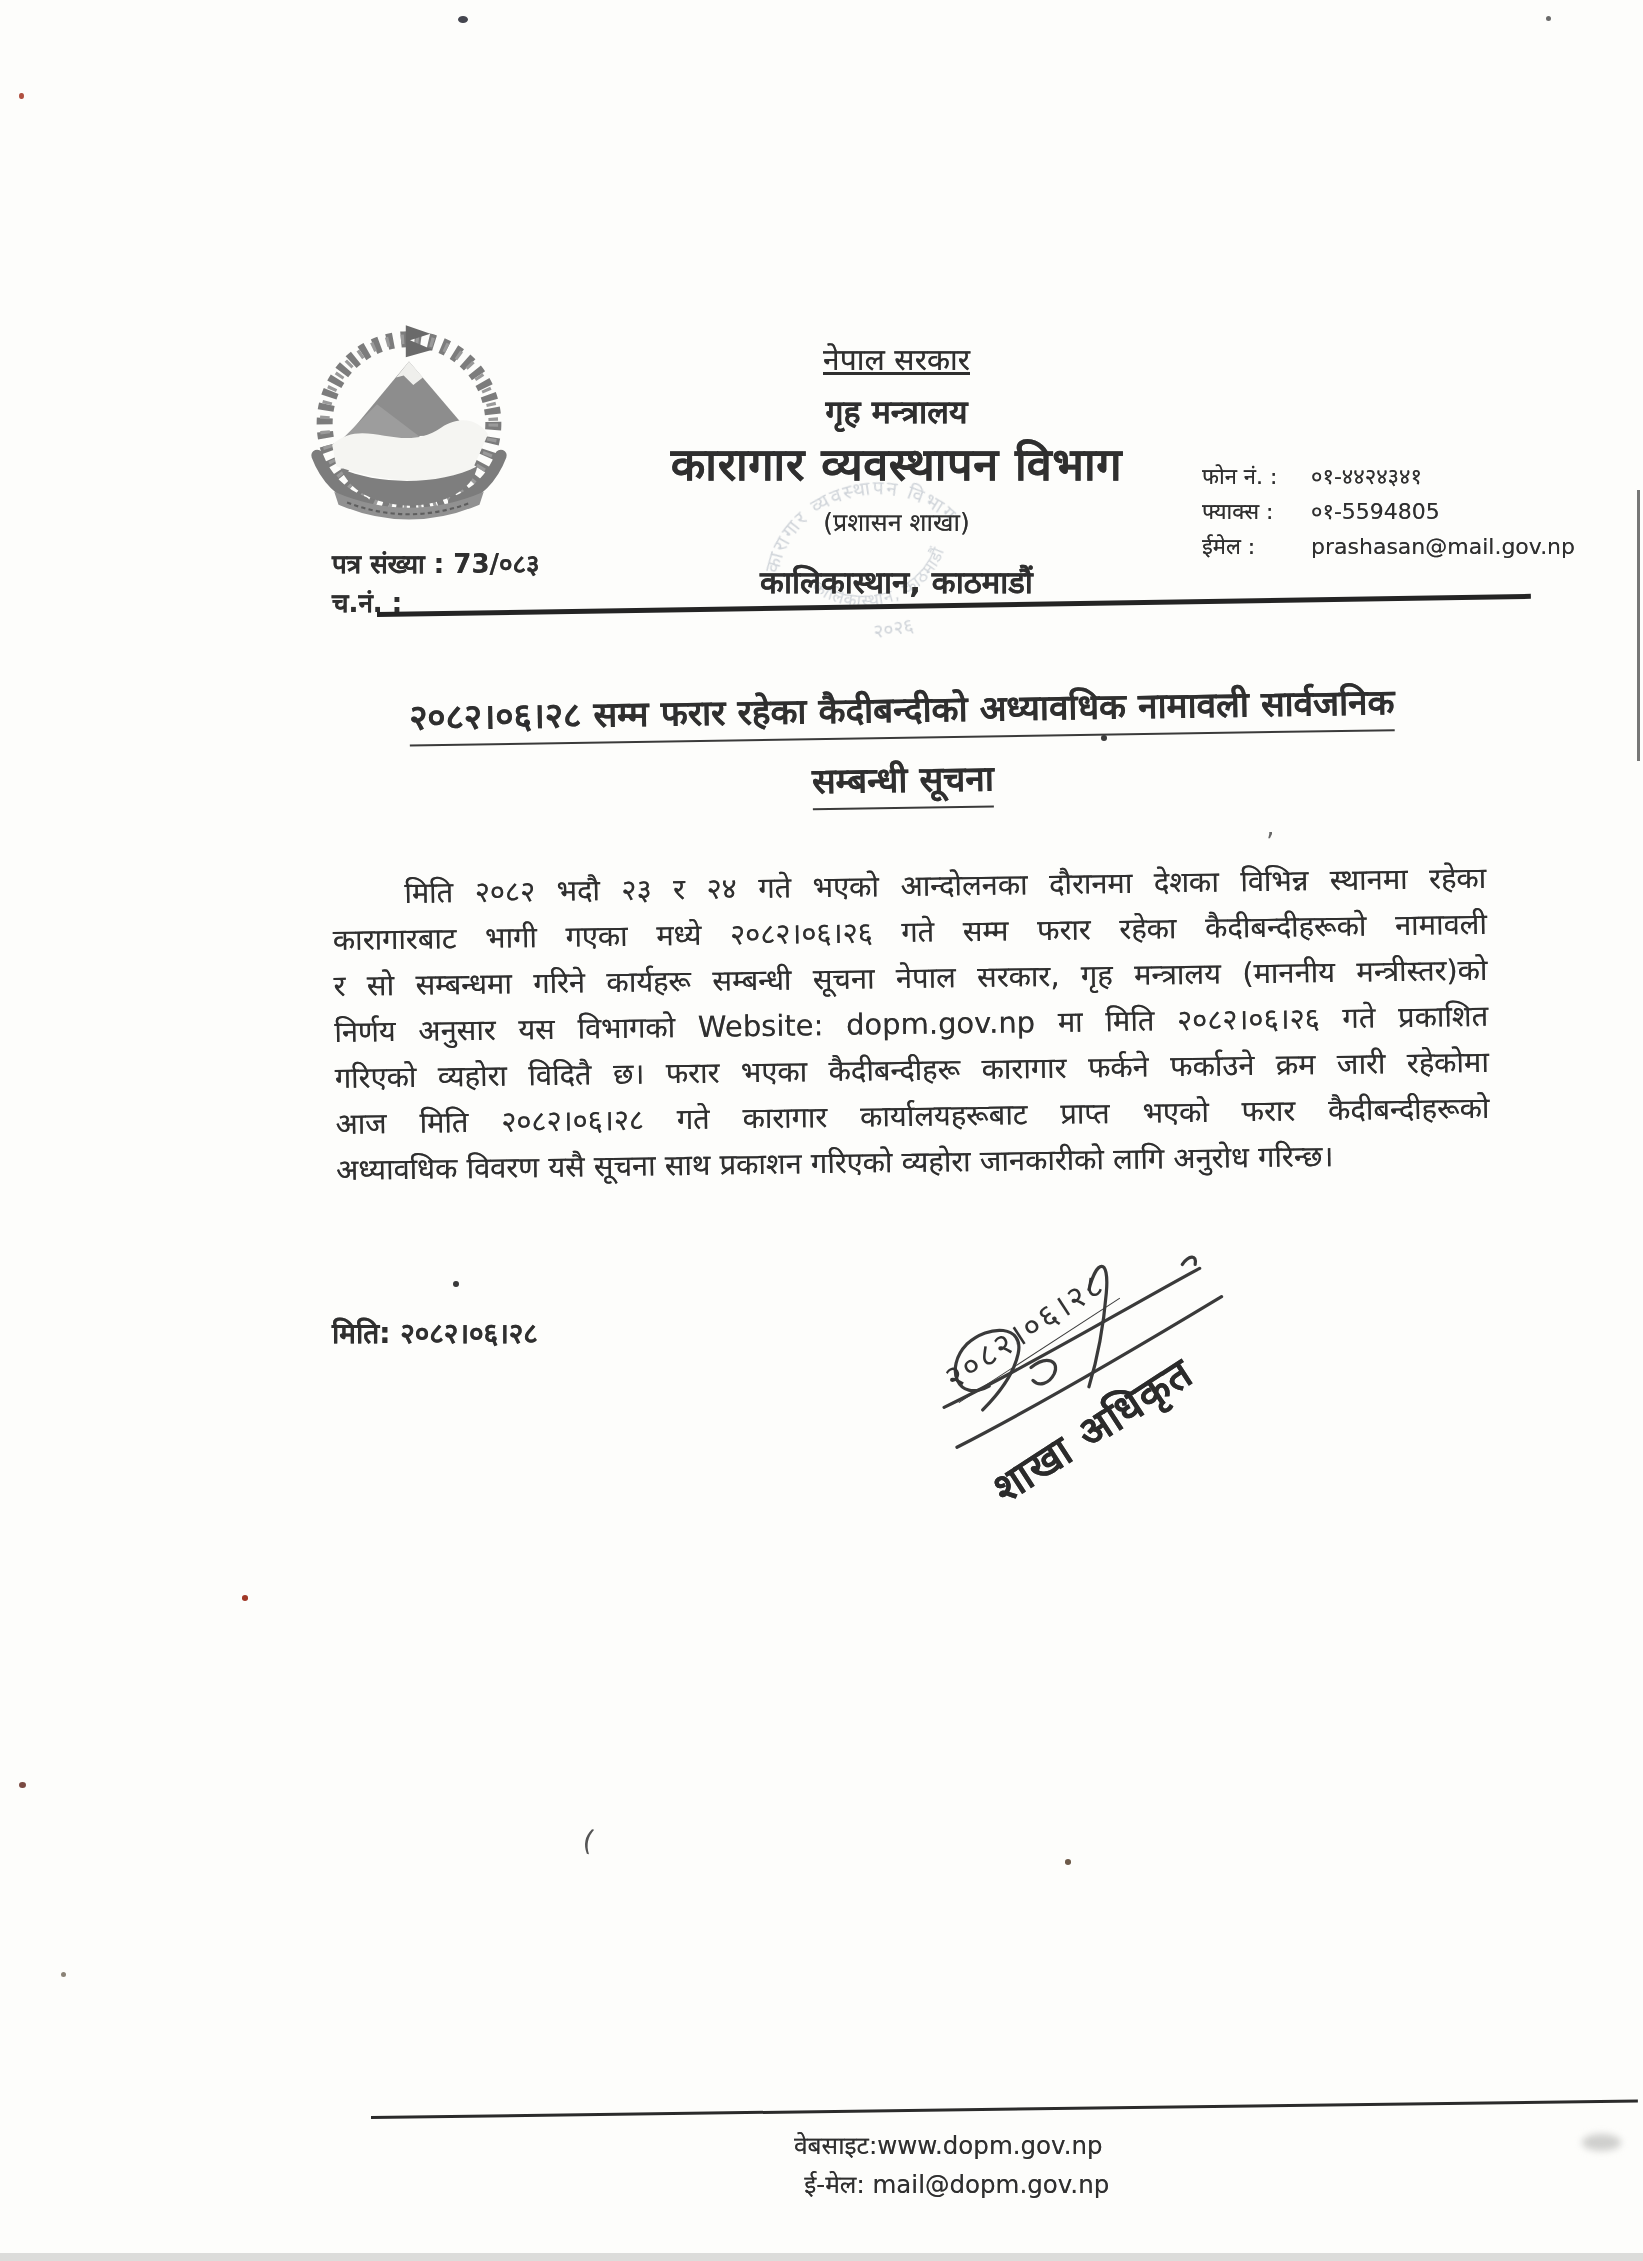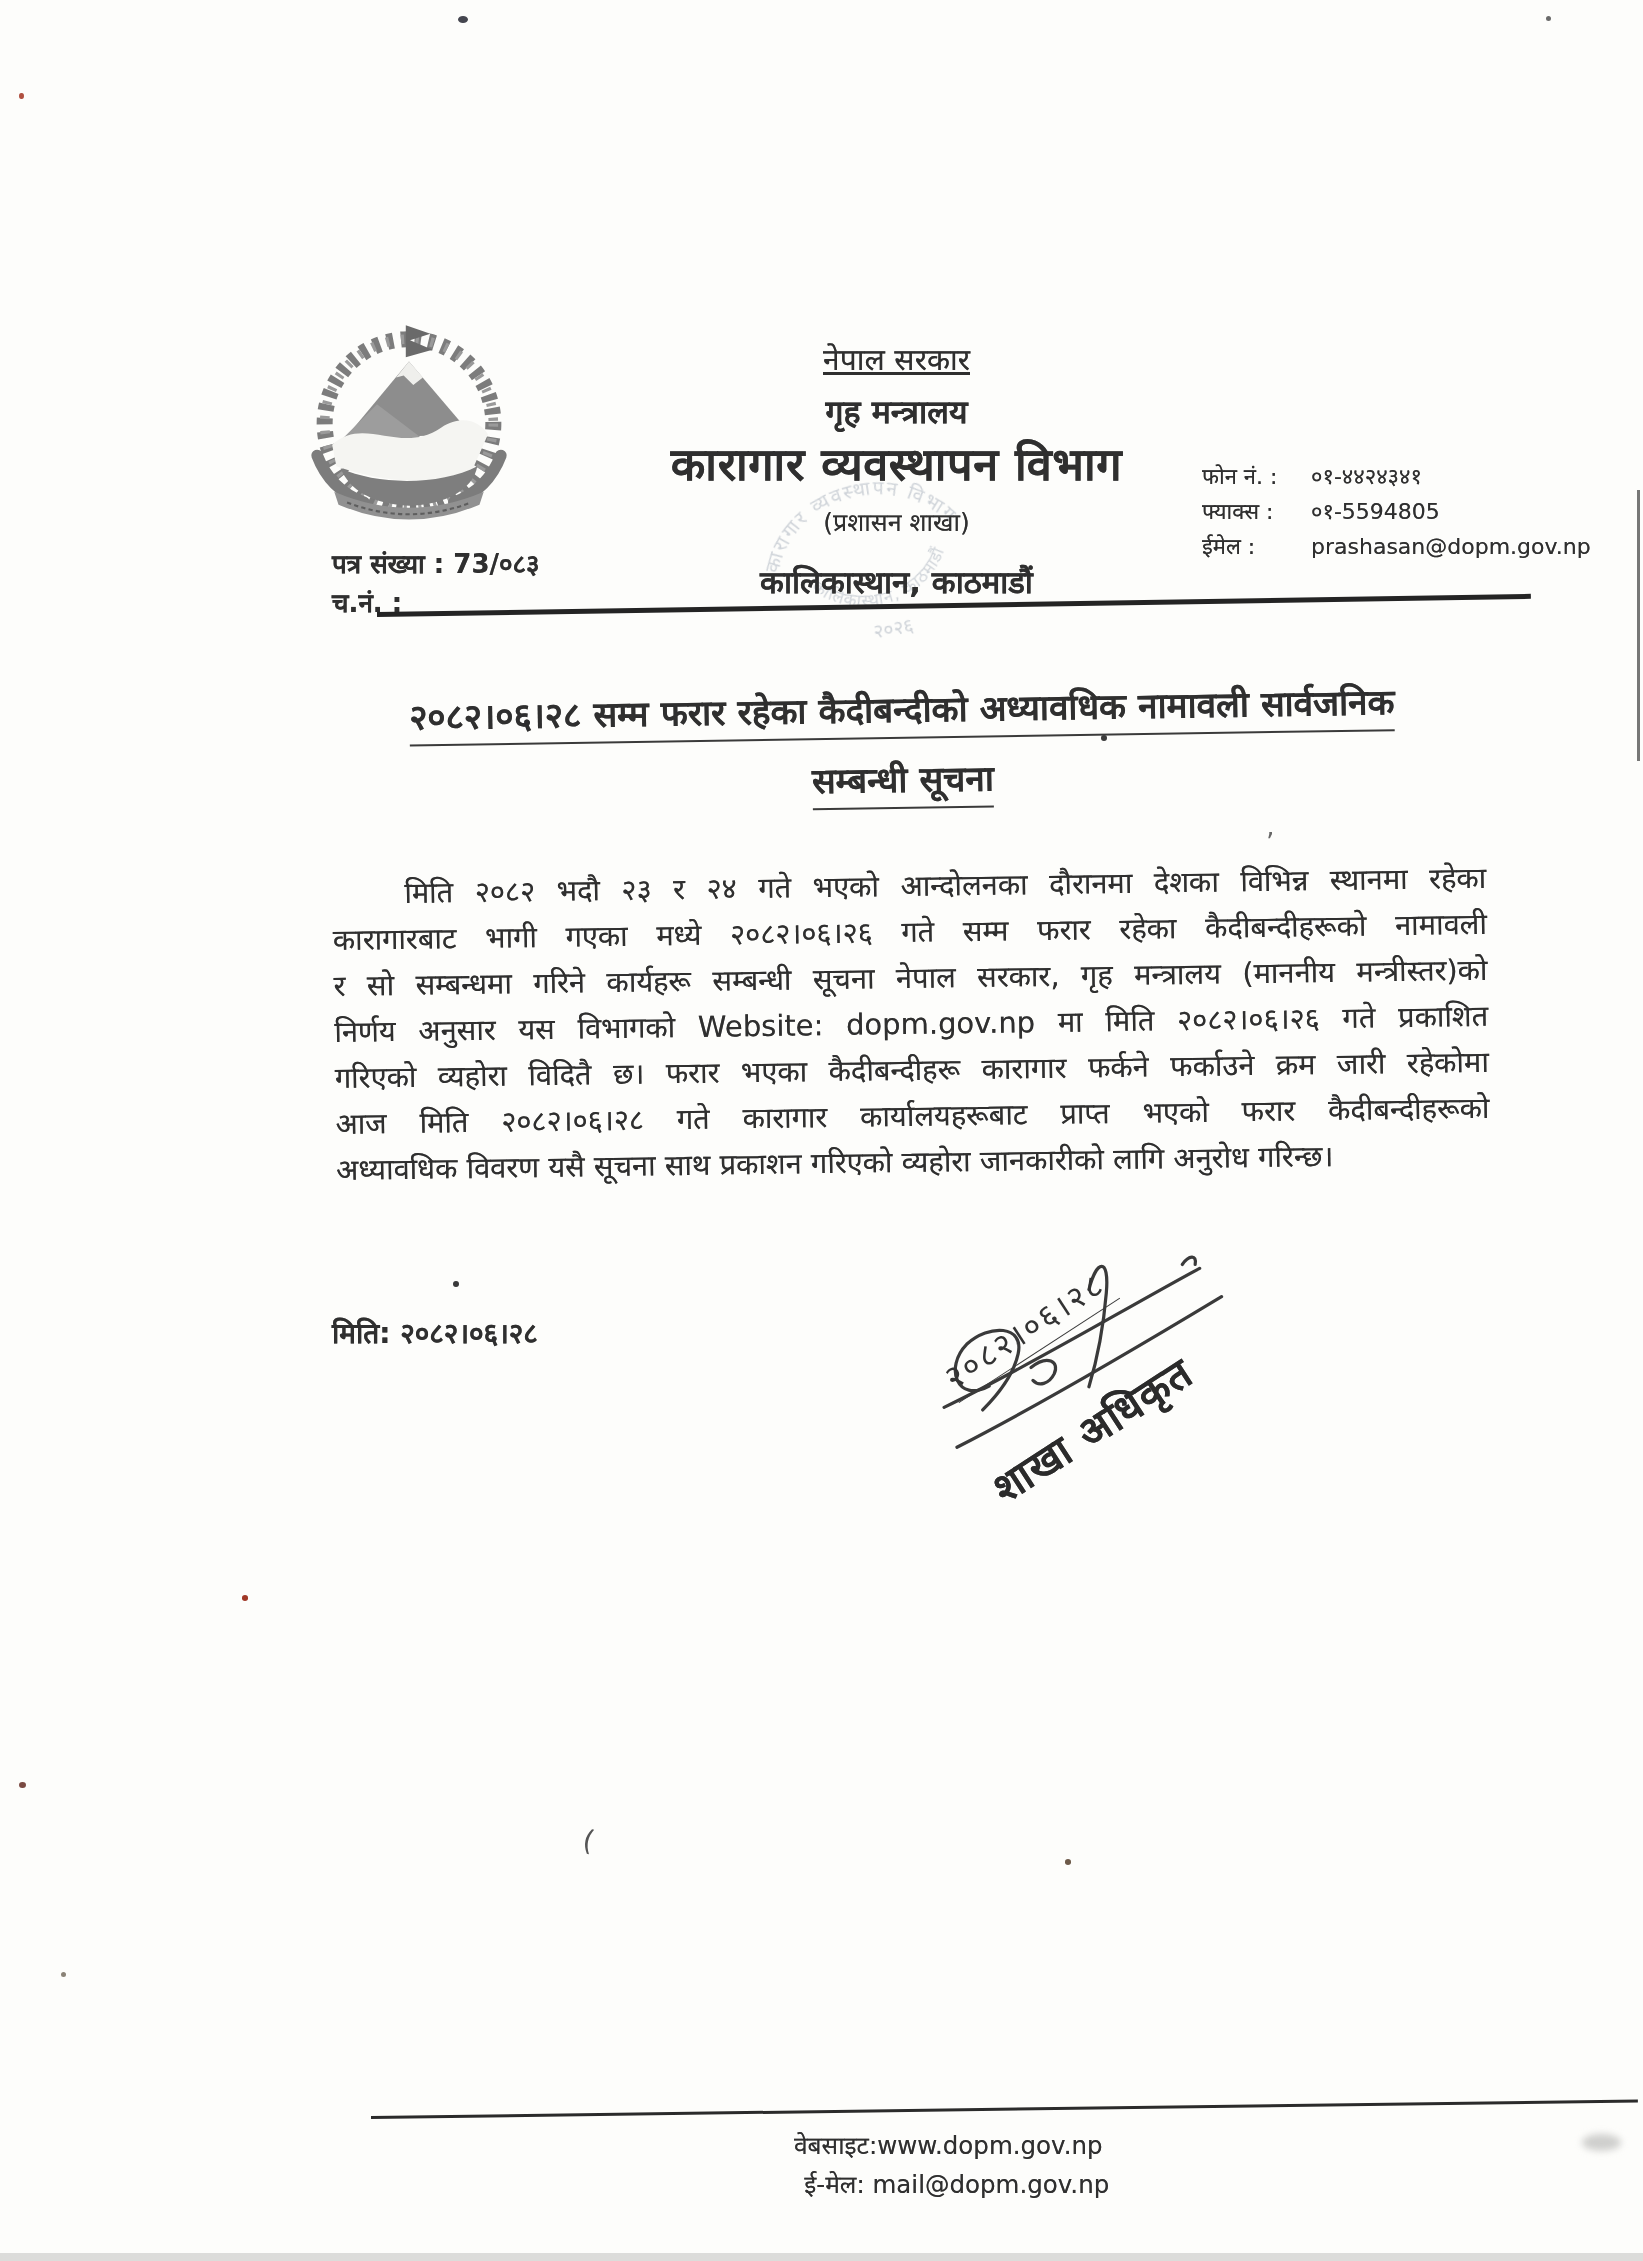--- a/index.html
+++ b/index.html
@@ -118,21 +118,21 @@
   <div>
     <span class="lbl">फोन नं. :</span>
     <span>०१-४४२४३४१</span>
   </div>
   <div>
     <span class="lbl">फ्याक्स :</span>
     <span>०१-5594805</span>
   </div>
   <div>
     <span class="lbl">ईमेल :</span>
-    <span>prashasan@dopm.gov.np</span>
+    <span>prashasan@mail.gov.np</span>
   </div>
 </div>
 
 <div class="abs refs ink">
   <div>
     <span>पत्र संख्या :</span>
     <span>73/०८३</span>
   </div>
   <div>
     <span>च.नं. :</span>

